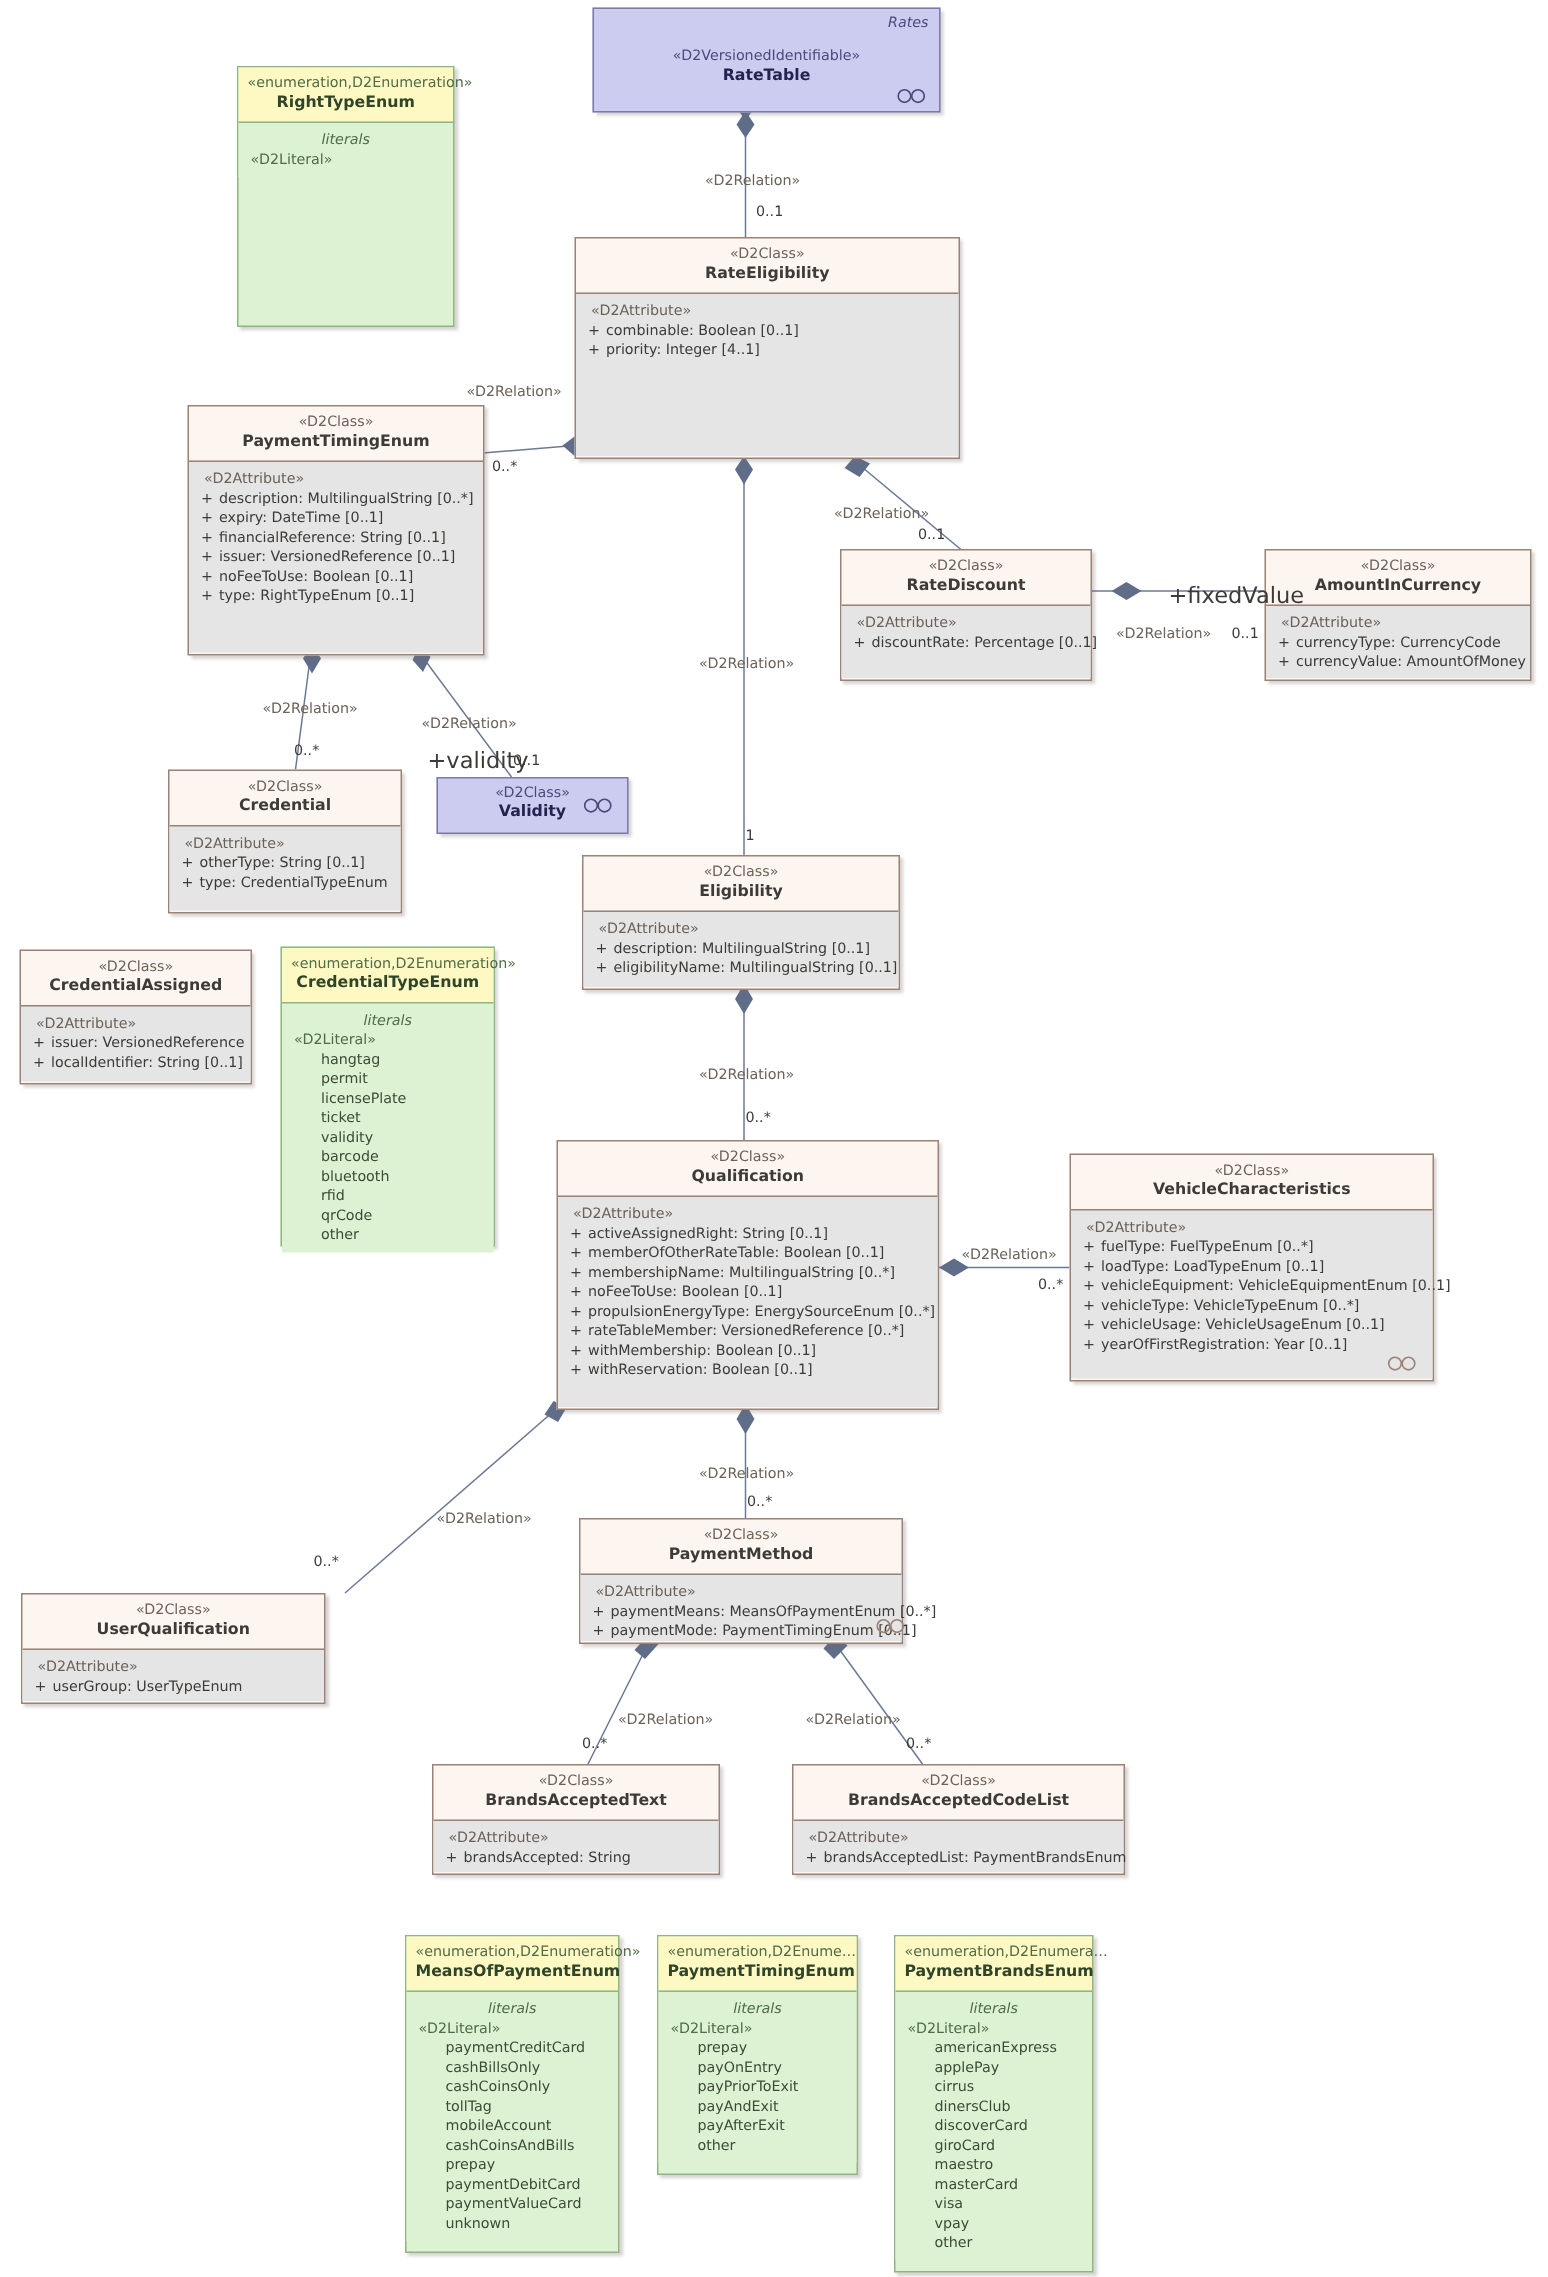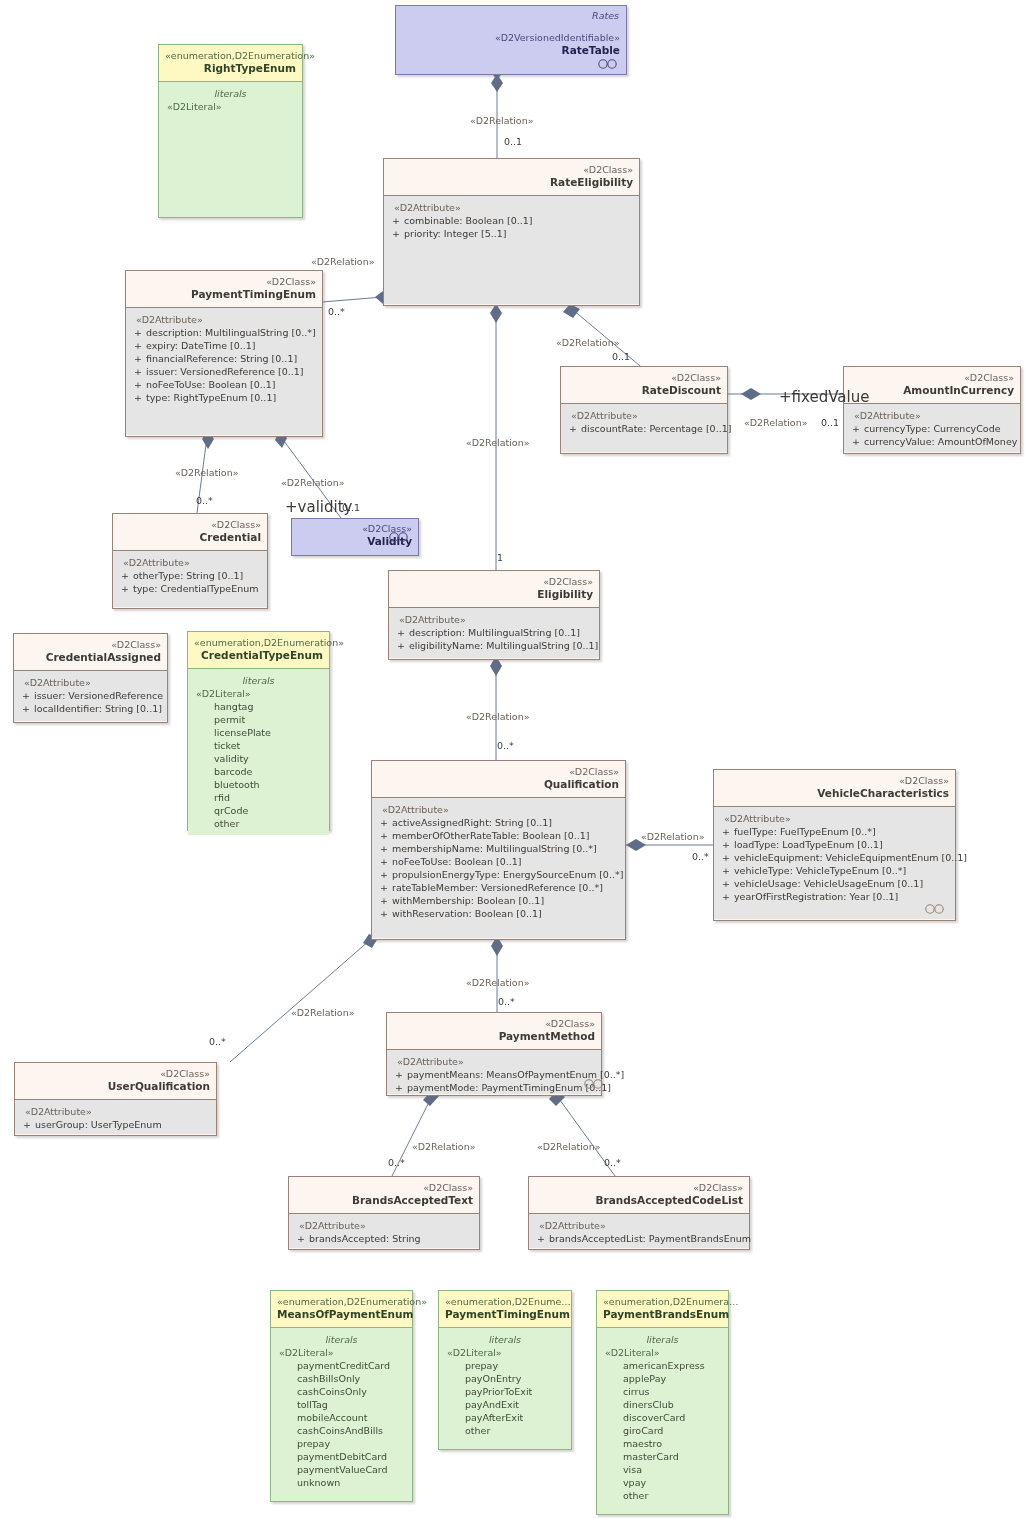--- a/index.html
+++ b/index.html
@@ -30,21 +30,21 @@
   .node {
     position: absolute;
     box-sizing: border-box;
     border: 1px solid #9a8376;
     box-shadow: 2px 2px 2px rgba(120,110,105,0.30);
     background: #fdf5ef;
   }
   .node .hdr {
     box-sizing: border-box;
     padding: 5px 6px 6px 6px;
-    text-align: right;
+    text-align: center;
     position: relative;
   }
   .node .hdr .stereo {
     display: block;
     font-size: 9.5px;
     color: #6b6157;
     line-height: 12px;
     white-space: nowrap;
   }
   .node .hdr .nm {
@@ -265,21 +265,21 @@
     </div>
     <div class="body" style="height:109px;">
       <div class="sect-label">«D2Attribute»</div>
       <div>
           <div class="attr">
             <span class="vis">+</span>
             <span class="txt">combinable: Boolean [0..1]</span>
           </div>
           <div class="attr">
             <span class="vis">+</span>
-            <span class="txt">priority: Integer [5..1]</span>
+            <span class="txt">priority: Integer [4..1]</span>
           </div>
         </div>
     </div>
   </div>
 
   <div class="node cls" style="left:125px; top:270px; width:198px; height:167px;">
     <div class="hdr">
       <span class="stereo">«D2Class»</span>
       <span class="nm">PaymentTimingEnum</span>
     </div>

